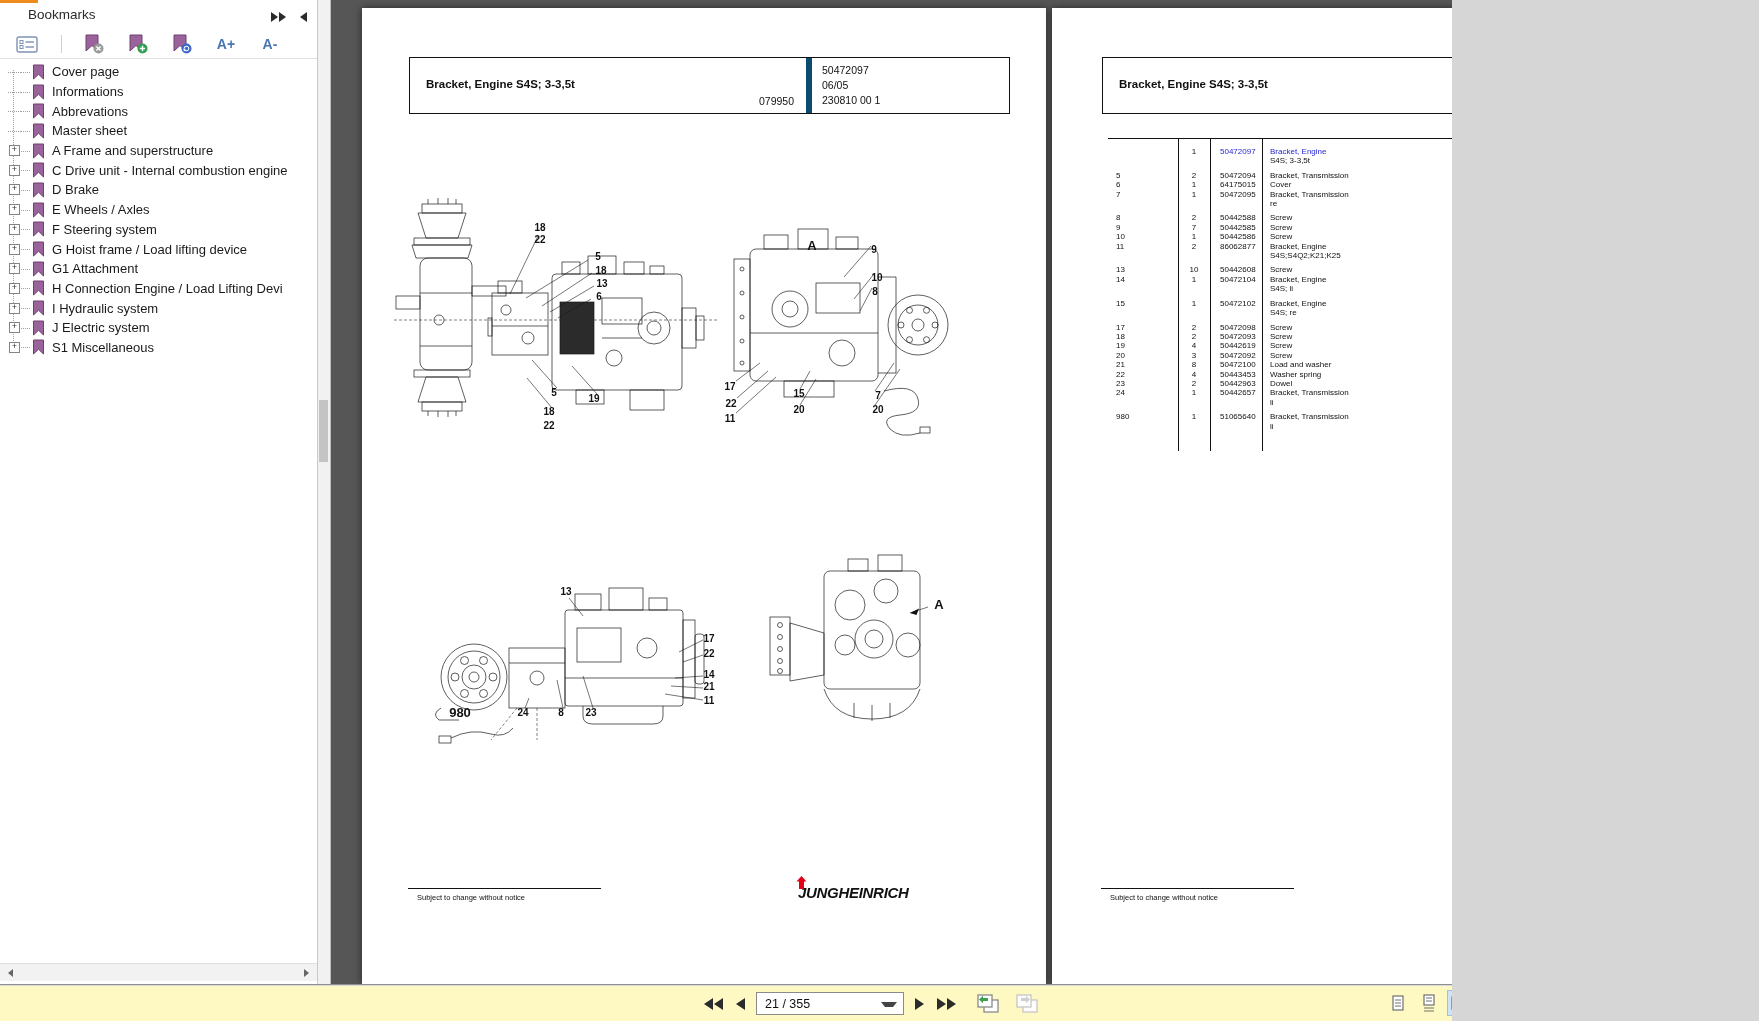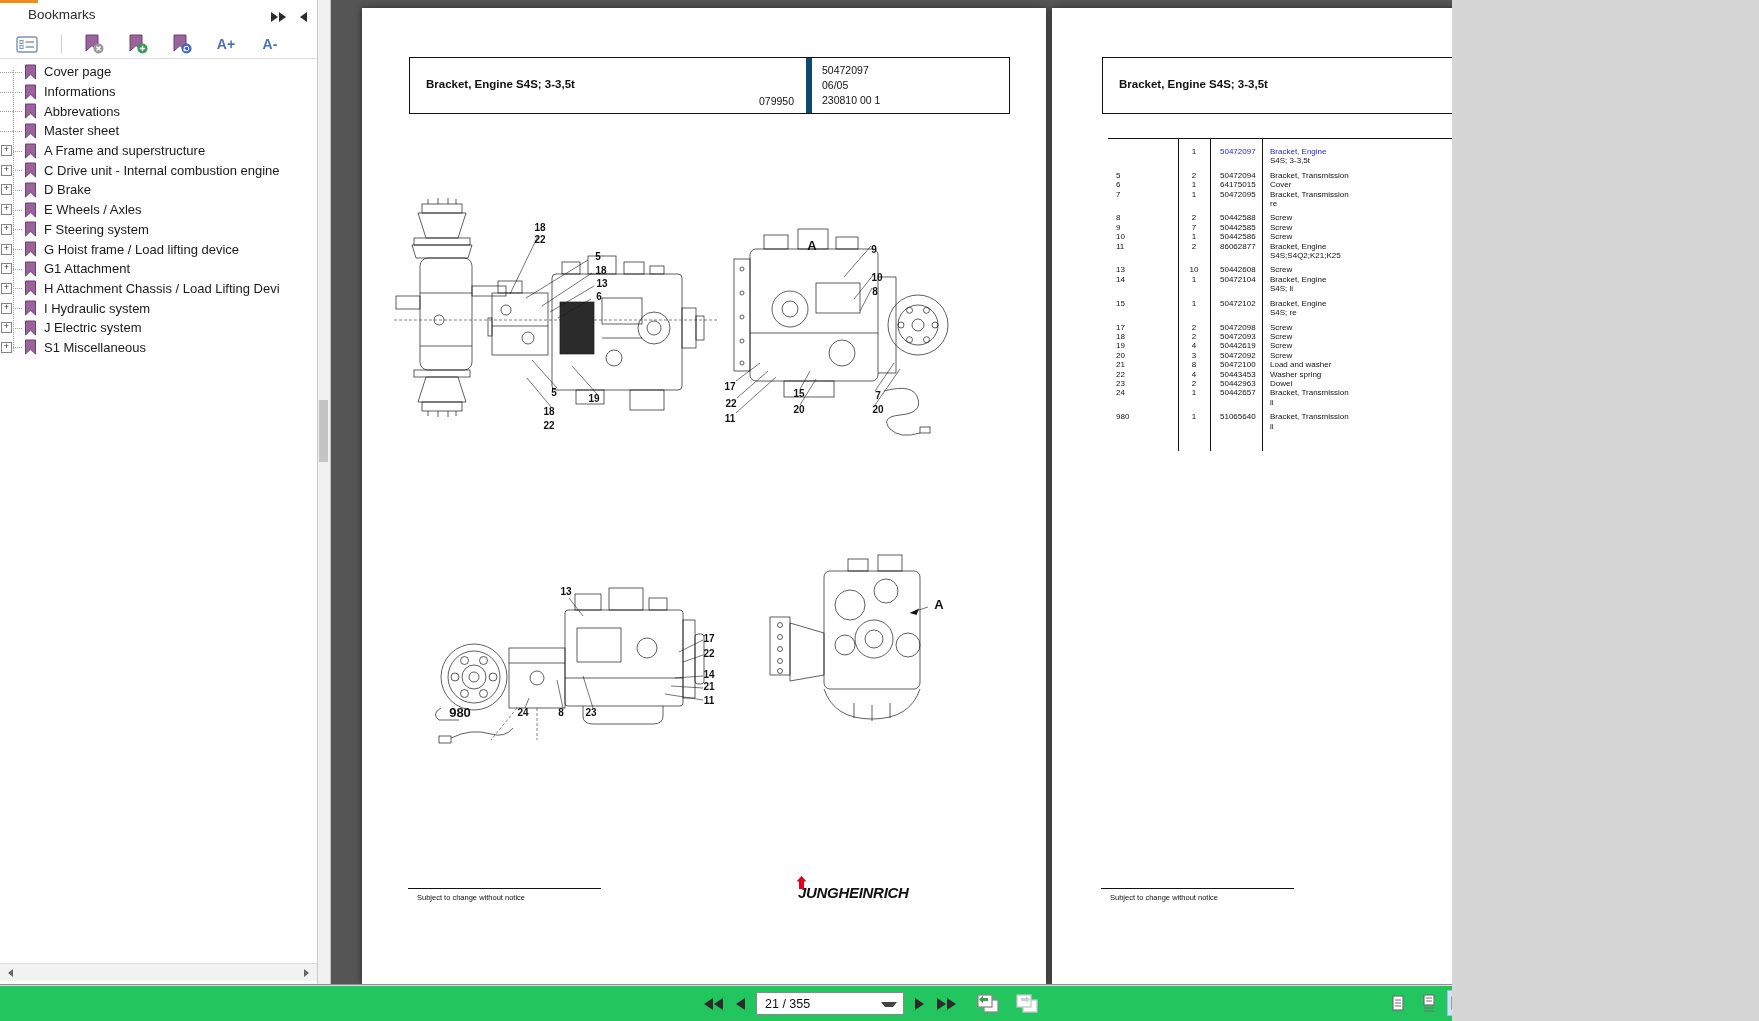--- a/index.html
+++ b/index.html
@@ -13,21 +13,21 @@
   .tri{width:0;height:0;display:inline-block;}
   .tri-r-sm{border-top:5px solid transparent;border-bottom:5px solid transparent;border-left:7px solid #2b2b2b;}
   .tri-l-sm{border-top:5px solid transparent;border-bottom:5px solid transparent;border-right:7px solid #2b2b2b;}
   #bm-toolbar{position:absolute;left:0;top:30px;width:100%;height:28px;display:flex;align-items:center;}
   #bm-toolbar .sep{width:1px;height:18px;background:#d0d0d0;margin:0 10px 0 12px;}
   .tb-btn{width:34px;height:24px;display:flex;align-items:center;justify-content:center;margin:0 5px;}
   .fontbtn{font-weight:bold;color:#4a75b0;font-size:14px;}
   #bm-toolbar-sep{position:absolute;left:0;top:58px;width:100%;height:1px;background:#e0e0e0;}
   #bookmark-list{position:absolute;left:0;top:62px;width:317px;height:300px;overflow:hidden;}
   #tree-line{position:absolute;left:13px;top:8px;height:281px;width:1px;border-left:1px dotted #9f9f9f;}
-  .bm-row{position:relative;display:flex;align-items:center;height:19.7px;white-space:nowrap;overflow:hidden;}
+  .bm-row{position:relative;display:flex;align-items:center;height:19.7px;padding-left:8px;white-space:nowrap;overflow:hidden;}
   .bm-slot{width:13px;height:13px;display:flex;align-items:center;justify-content:center;flex:0 0 13px;z-index:2;}
   .bm-exp{width:9px;height:9px;background:#fff;border:1px solid #848484;font-size:9px;line-height:7px;text-align:center;color:#333;}
   .bm-dotline{width:13px;height:1px;border-bottom:1px dotted #9f9f9f;flex:0 0 13px;}
   .bm-dots{width:9px;height:1px;border-bottom:1px dotted #9f9f9f;flex:0 0 9px;margin-right:2px;}
   .bm-flag{flex:0 0 13px;margin-right:7px;}
   .bm-label{font-size:13px;color:#1a1a1a;overflow:hidden;}
   
   #sb-h{position:absolute;left:0;top:963px;width:317px;height:17px;background:#f2f2f2;border-top:1px solid #dedede;}
   .sb-arrow{position:absolute;top:3px;width:14px;height:12px;display:flex;align-items:center;justify-content:center;}
   .sb-arrow.left{left:3px;}  .sb-arrow.right{right:4px;}
@@ -74,21 +74,21 @@
   .link{color:#1f1fd4;}
   
   .foot-line{position:absolute;top:880px;height:1px;background:#111;}
   #page-left .foot-line{left:46px;width:193px;} #page-right .foot-line{left:49px;width:193px;}
   .foot-note{position:absolute;top:885px;font-size:7.5px;color:#111;}
   #page-left .foot-note{left:55px;} #page-right .foot-note{left:58px;}
   .jlogo{position:absolute;top:876px;font-size:15px;font-weight:bold;font-style:italic;letter-spacing:-0.3px;color:#111;}
   #page-left .jlogo{left:436px;} #page-right .jlogo{left:439px;}
   .jarrow{position:absolute;left:-2px;top:-8px;}
   
-  #statusbar{position:absolute;left:0;top:984px;width:1759px;height:37px;background:#22c55e;
+  #statusbar{position:absolute;left:0;top:984px;width:1759px;height:37px;background:#fef9c3;
              border-top:1px solid #8f8f8f;box-shadow:inset 0 1px 0 #dadada;}
   #nav-group{position:absolute;left:702px;top:0;height:37px;display:flex;align-items:center;gap:9px;}
   .navbtn{display:flex;align-items:center;gap:1px;padding:2px;}
   .tri-l-nav{border-top:6px solid transparent;border-bottom:6px solid transparent;border-right:9px solid #2b2b2b;}
   .tri-r-nav{border-top:6px solid transparent;border-bottom:6px solid transparent;border-left:9px solid #2b2b2b;}
   #page-combo{width:146px;height:21px;background:#fff;border:1px solid #8a8a8a;position:relative;display:flex;align-items:center;}
   #page-combo span{font-size:12.5px;color:#111;padding-left:8px;}
   #combo-caret{position:absolute;right:6px;top:9px;border-left:4px solid transparent;border-right:4px solid transparent;border-top:5px solid #444;}
   .viewicons{position:absolute;left:1386px;top:6px;display:flex;gap:7px;align-items:center;}
   .vicon{width:24px;height:24px;display:flex;align-items:center;justify-content:center;}
@@ -259,21 +259,21 @@
           <span class="bm-label">G1 Attachment</span>
         </div>
         <div class="bm-row">
           <span class="bm-slot">
             <span class="bm-exp">+</span>
           </span>
           <span class="bm-dots"></span>
           <svg width="13" height="16" viewBox="0 0 13 16" class="bm-flag">
             <path d="M1.5 1 H11.5 V15 L6.5 10.2 L1.5 15 Z" fill="#9A639C" stroke="#6E3F70"></path>
           </svg>
-          <span class="bm-label">H Attachment Chassis / Load Lifting Devi</span>
+          <span class="bm-label">H Connection Engine / Load Lifting Devi</span>
         </div>
         <div class="bm-row">
           <span class="bm-slot">
             <span class="bm-exp">+</span>
           </span>
           <span class="bm-dots"></span>
           <svg width="13" height="16" viewBox="0 0 13 16" class="bm-flag">
             <path d="M1.5 1 H11.5 V15 L6.5 10.2 L1.5 15 Z" fill="#9A639C" stroke="#6E3F70"></path>
           </svg>
           <span class="bm-label">I Hydraulic system</span>

